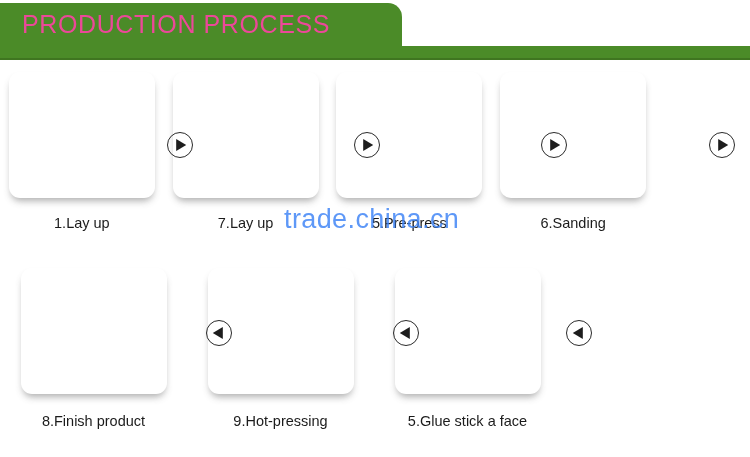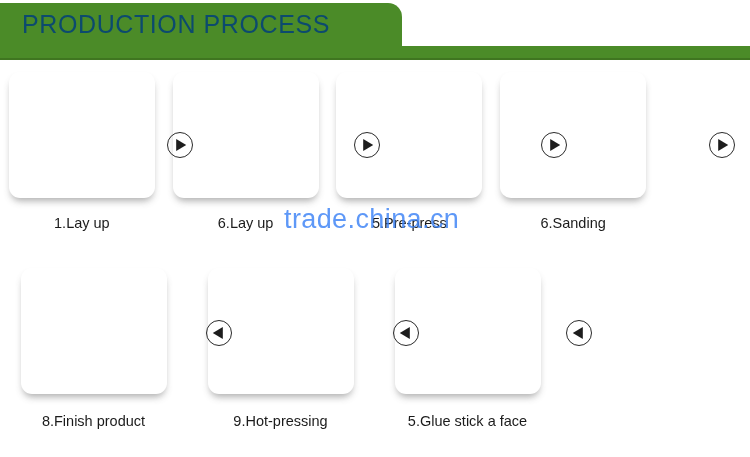--- a/index.html
+++ b/index.html
@@ -40,21 +40,21 @@
     height: 46px;
     background: #4b8b28;
     border-top-right-radius: 14px;
   }
   .header-title {
     position: absolute;
     left: 22px;
     top: 9px;
     font-size: 25px;
     letter-spacing: 0.6px;
-    color: #0c4a6e;
+    color: #ec4899;
     font-weight: 400;
     white-space: nowrap;
     line-height: 30px;
   }
 
   
   .row {
     position: absolute;
     left: 0;
     width: 655px;
@@ -406,21 +406,21 @@
     </div>
     <div class="caption">1.Lay up</div>
   </div>
 
   <div class="cell">
     <div class="photo-shell">
       <div class="photo">
         <div class="photo-inner img-layup2"></div>
       </div>
     </div>
-    <div class="caption">6.Lay up</div>
+    <div class="caption">7.Lay up</div>
   </div>
 
   <div class="cell">
     <div class="photo-shell">
       <div class="photo">
         <div class="photo-inner img-prepress"></div>
       </div>
     </div>
     <div class="caption">5.Pre-press</div>
   </div>

